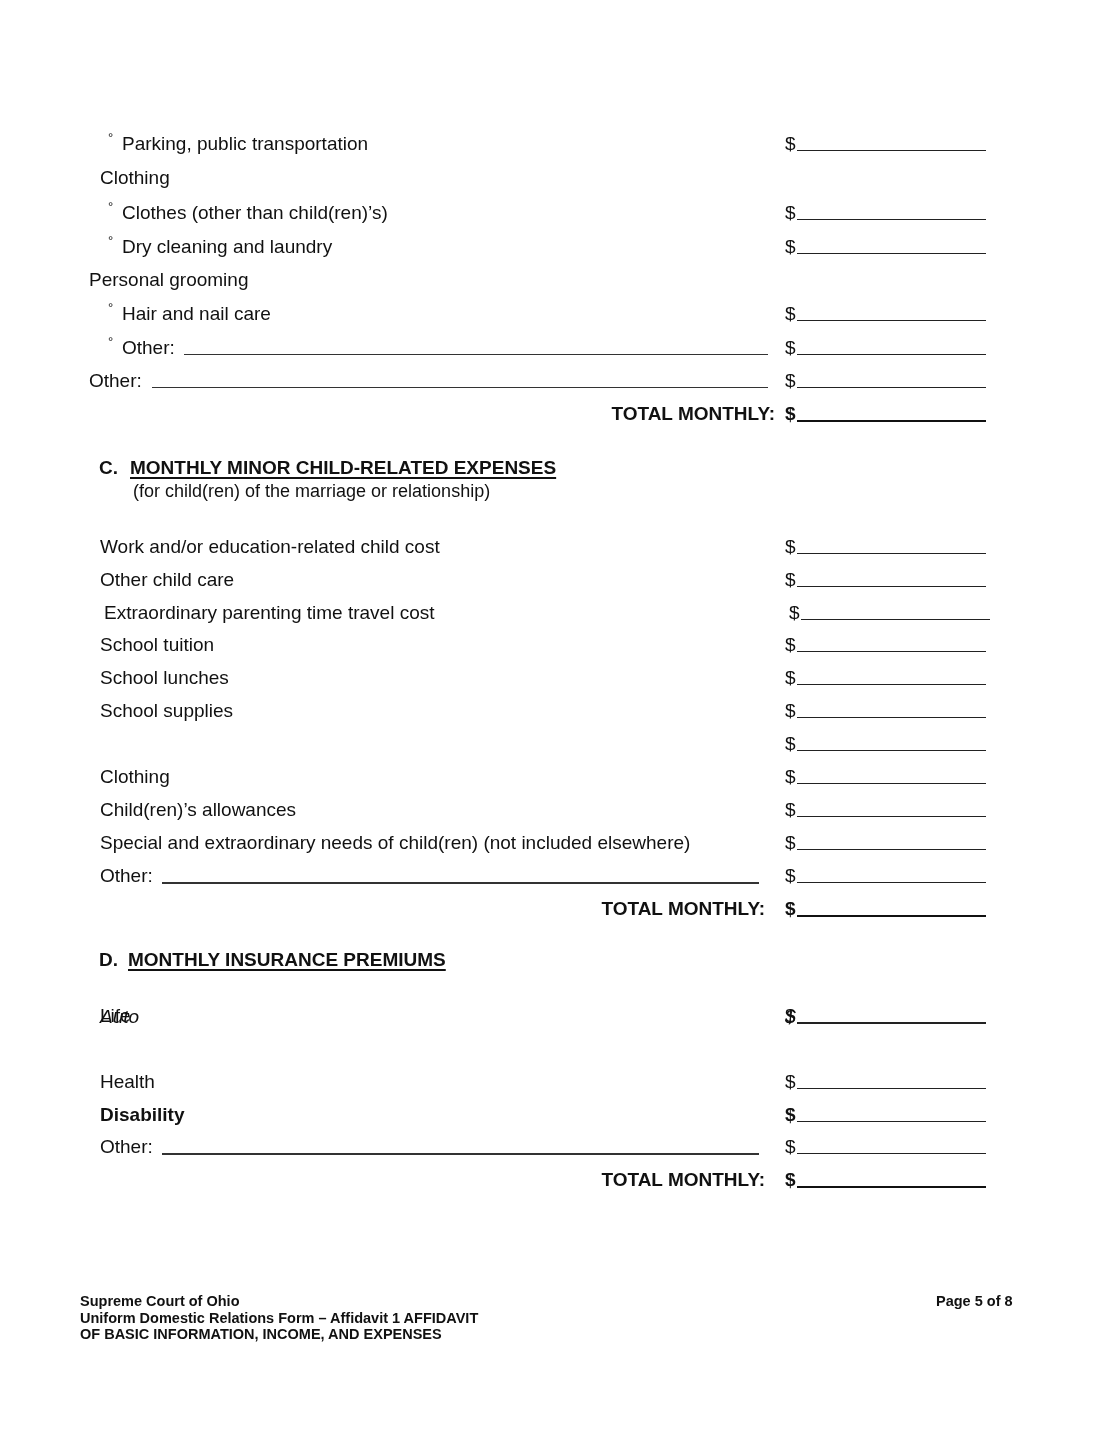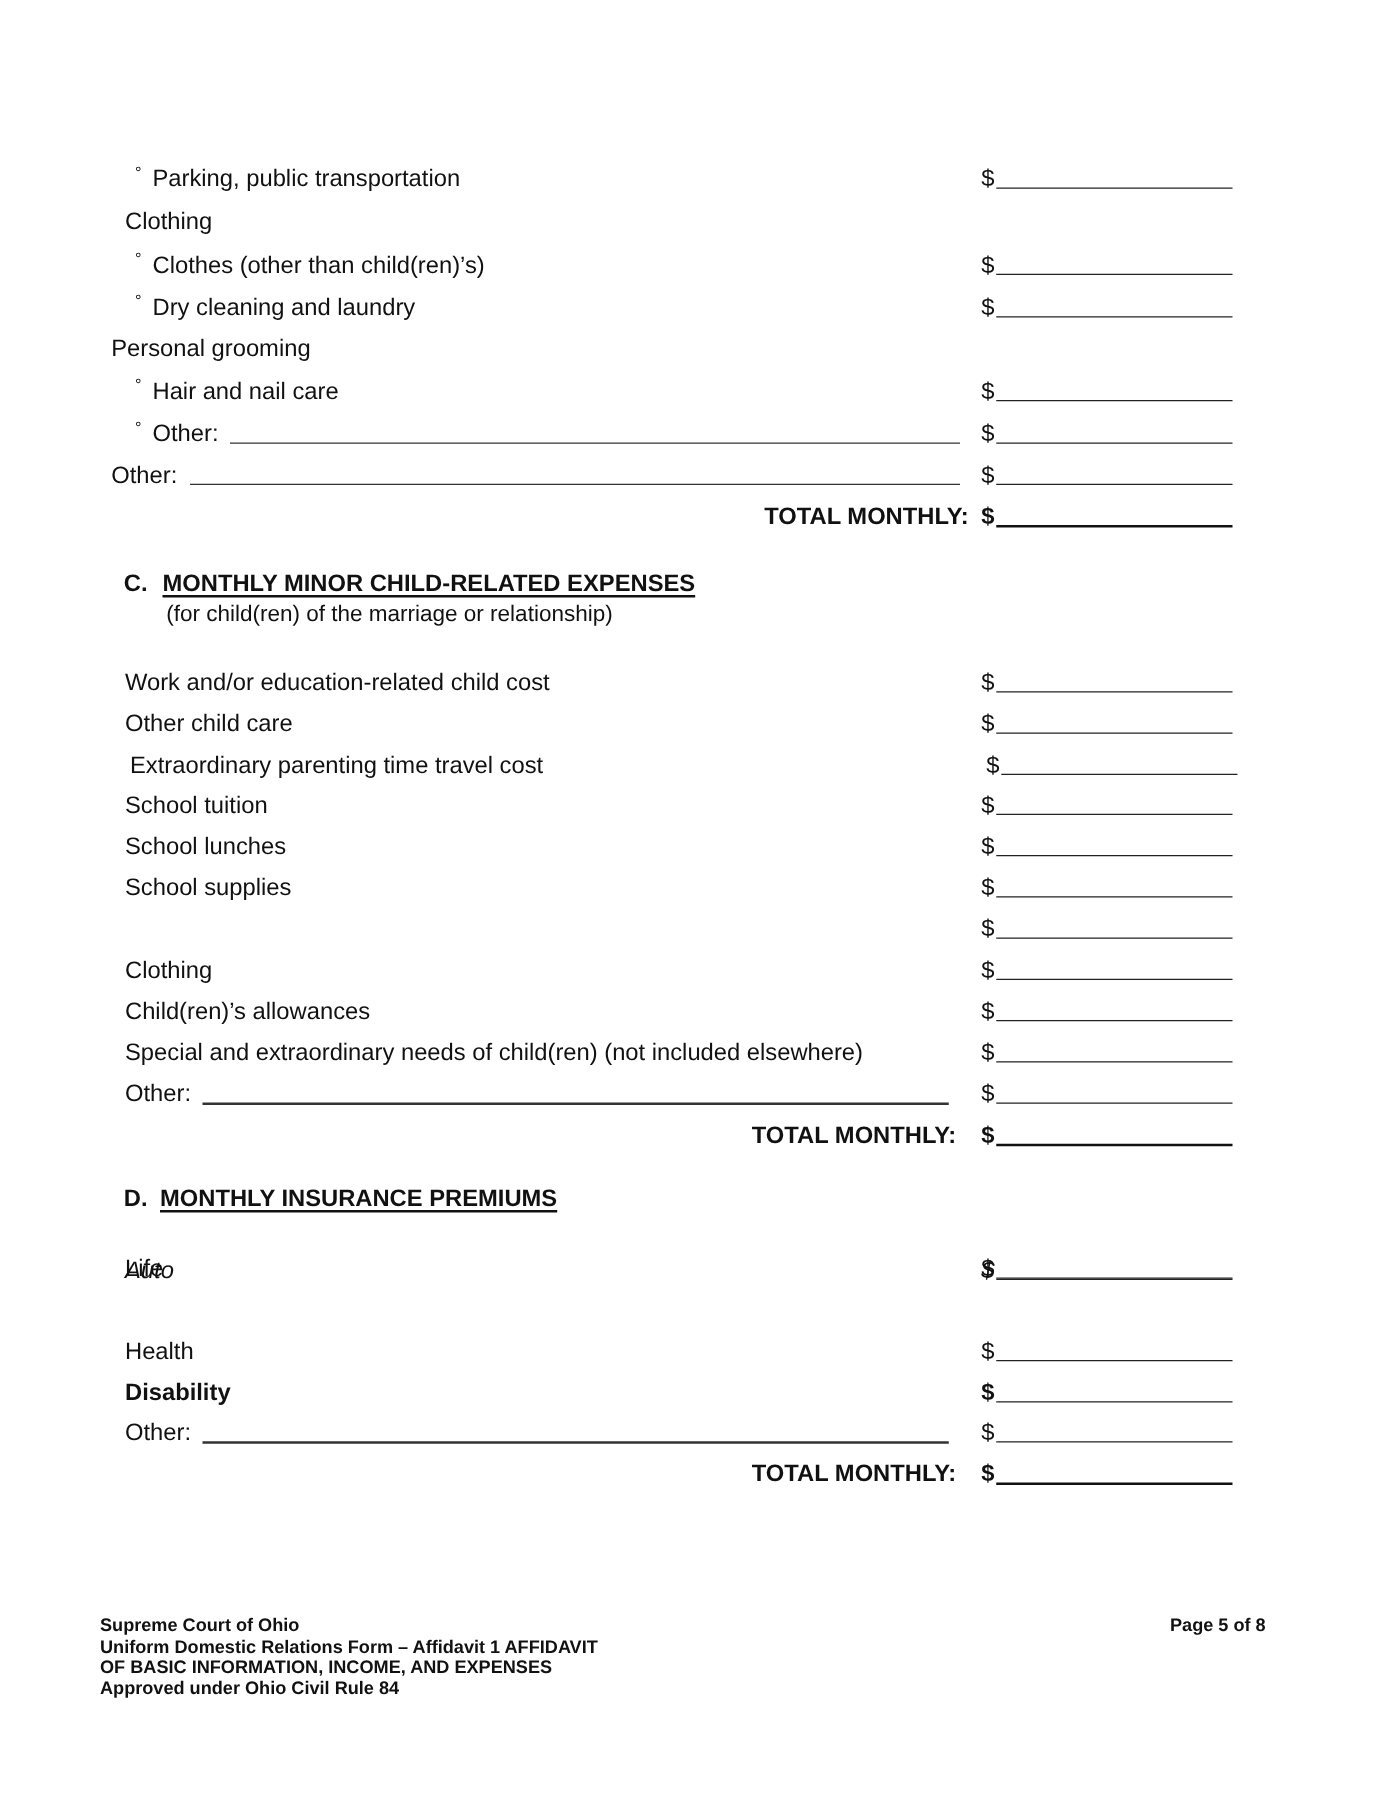--- a/index.html
+++ b/index.html
@@ -179,15 +179,14 @@
     <span class="total-lbl" style="left:550px;width:215px;">TOTAL MONTHLY:</span>
     <span class="dollar bold">$</span>
     <span class="amount bold"></span>
   </div>
 </div>
 
 <div class="footer">
   <div>Supreme Court of Ohio</div>
   <div>Uniform Domestic Relations Form – Affidavit 1 AFFIDAVIT</div>
   <div>OF BASIC INFORMATION, INCOME, AND EXPENSES</div>
-  <div>Approved under Ohio Civil Rule 84</div>
 </div>
 <div class="page-no">Page 5 of 8</div>
 
 </body></html>

